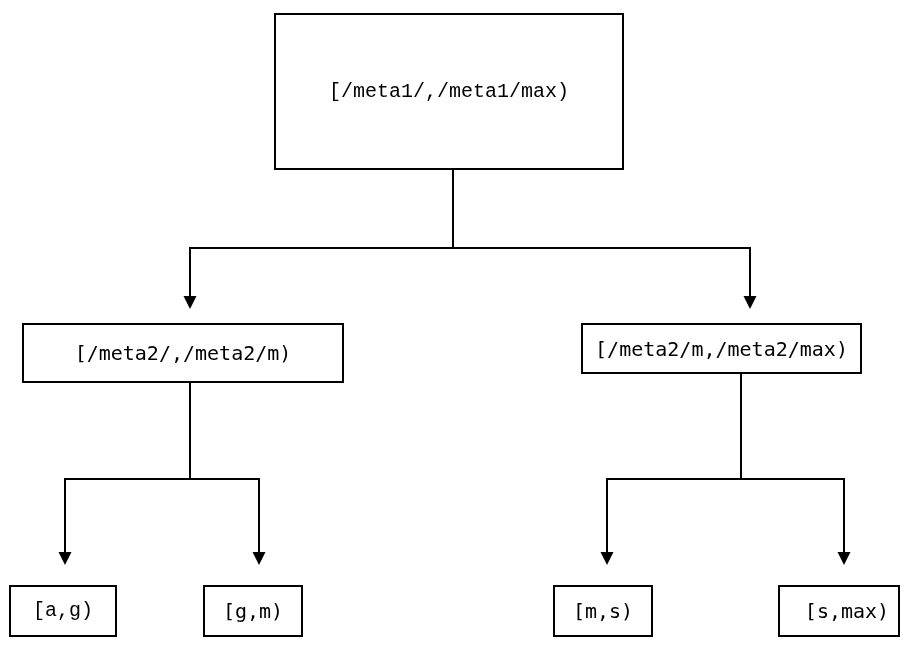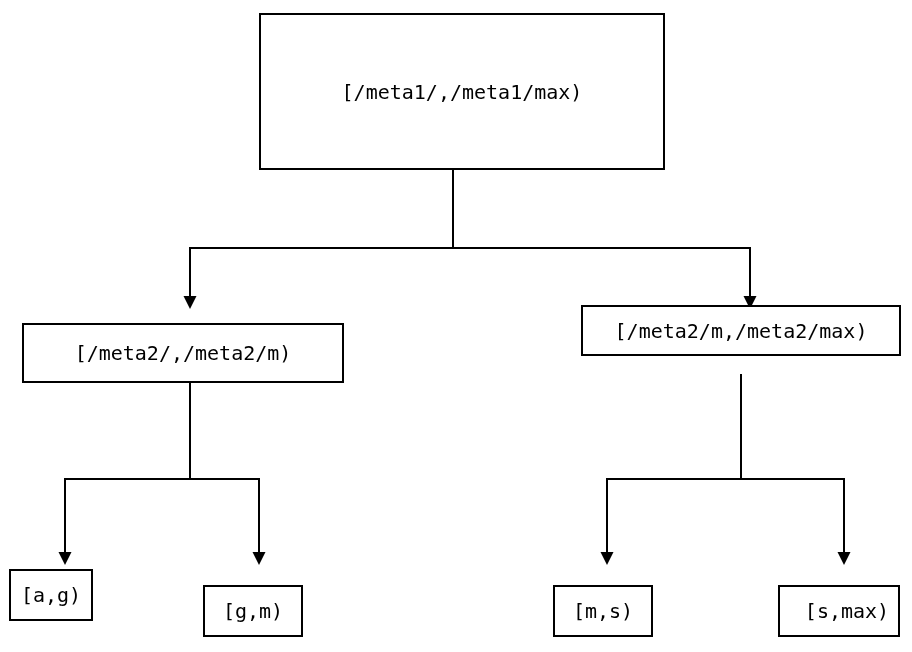--- a/index.html
+++ b/index.html
@@ -37,24 +37,24 @@
     border: 2px solid #000000;
     background: #ffffff;
     display: flex;
     align-items: center;
     justify-content: center;
     font-size: 20px;
     color: #000000;
     white-space: nowrap;
     line-height: 1;
   }
-  .node-root      { left: 259px; top: 13px;  width: 406px; height: 157px; }
+  .node-root      { left: 274px; top: 13px;  width: 350px; height: 157px; font-family: Liberation Mono, monospace; }
   .node-mid-left  { left: 22px;  top: 323px; width: 322px; height: 60px;  }
-  .node-mid-right { left: 581px; top: 305px; width: 320px; height: 51px;  }
-  .node-leaf-1    { left: 9px;   top: 569px; width: 84px; height: 52px;  }
+  .node-mid-right { left: 581px; top: 323px; width: 281px; height: 51px;  }
+  .node-leaf-1    { left: 9px;   top: 585px; width: 108px; height: 52px; font-family: Liberation Mono, monospace;  }
   .node-leaf-2    { left: 203px; top: 585px; width: 100px; height: 52px;  }
   .node-leaf-3    { left: 553px; top: 585px; width: 100px; height: 52px;  }
   .node-leaf-4    { left: 778px; top: 585px; width: 122px; height: 52px; padding-left: 16px;  }
 </style>
 </head>
 <body>
 
 <div class="canvas">
 
   <svg class="edges-layer" width="912" height="652" viewBox="0 0 912 652" xmlns="http://www.w3.org/2000/svg">

